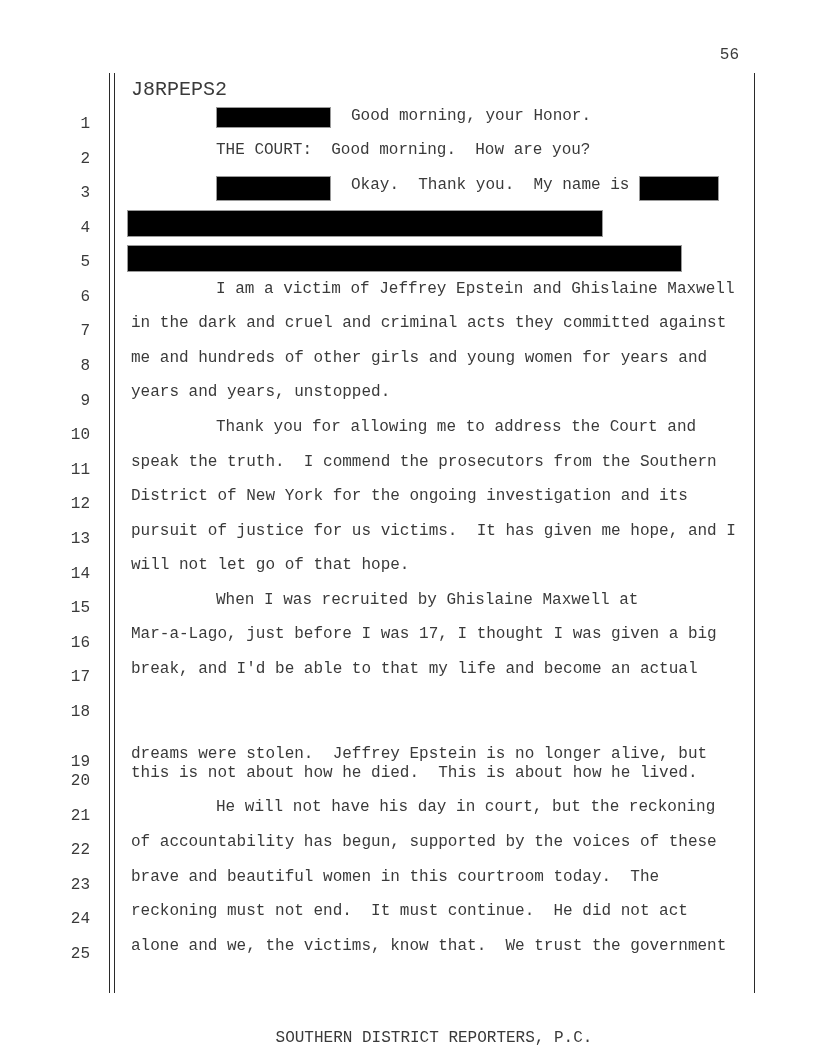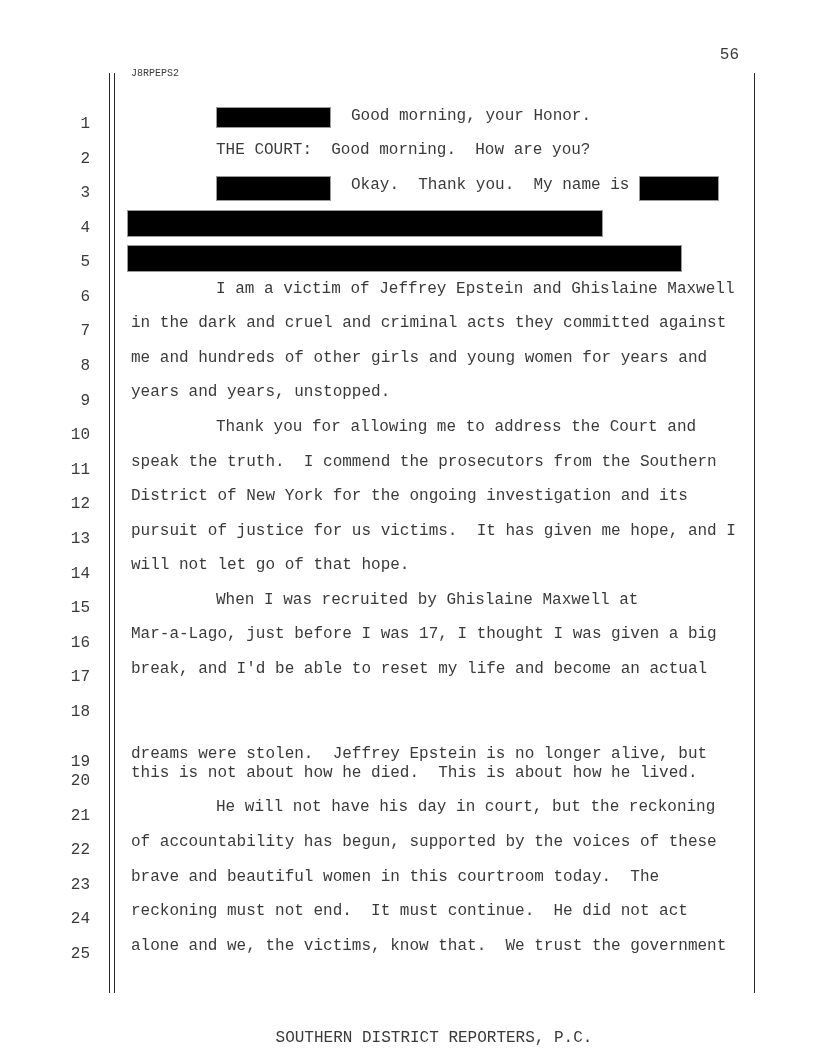--- a/index.html
+++ b/index.html
@@ -23,23 +23,23 @@
     margin-top:29px;
   }
   .pageno{
     position:absolute;
     top:17px;
     right:77px;
     font-size:16px;
   }
   .docid{
     position:absolute;
-    top:39px;
+    top:49px;
     left:131px;
-    font-size:10px;
+    font-size:20px;
   }
   .rule-left{
     position:absolute;
     left:108.5px;
     top:44px;
     height:920px;
     width:6px;
     border-left:1.5px solid var(--rule);
     border-right:1.5px solid var(--rule);
   }
@@ -166,21 +166,21 @@
       <div class="t-row" style="top: 561.862px;">
         <span class="lnum">15</span>
         <span class="lcontent"><span class="seg-spacer" style="width: 85px;"></span><span class="seg-text">When I was recruited by Ghislaine Maxwell at</span></span>
       </div>
       <div class="t-row" style="top: 596.445px;">
         <span class="lnum">16</span>
         <span class="lcontent"><span class="seg-text">Mar-a-Lago, just before I was 17, I thought I was given a big</span></span>
       </div>
       <div class="t-row" style="top: 631.028px;">
         <span class="lnum">17</span>
-        <span class="lcontent"><span class="seg-text">break, and I'd be able to reset my life and become an actual</span></span>
+        <span class="lcontent"><span class="seg-text">break, and I'd be able to that my life and become an actual</span></span>
       </div>
       <div class="t-row" style="top: 665.611px;">
         <span class="lnum">18</span>
       </div>
       <div class="t-row" style="top: 716px; padding-left: 29px;">
         <span class="lnum">19</span>
         <span class="lcontent"><span class="seg-text">dreams were stolen.  Jeffrey Epstein is no longer alive, but</span></span>
       </div>
       <div class="t-row" style="top: 734.777px;">
         <span class="lnum">20</span>

